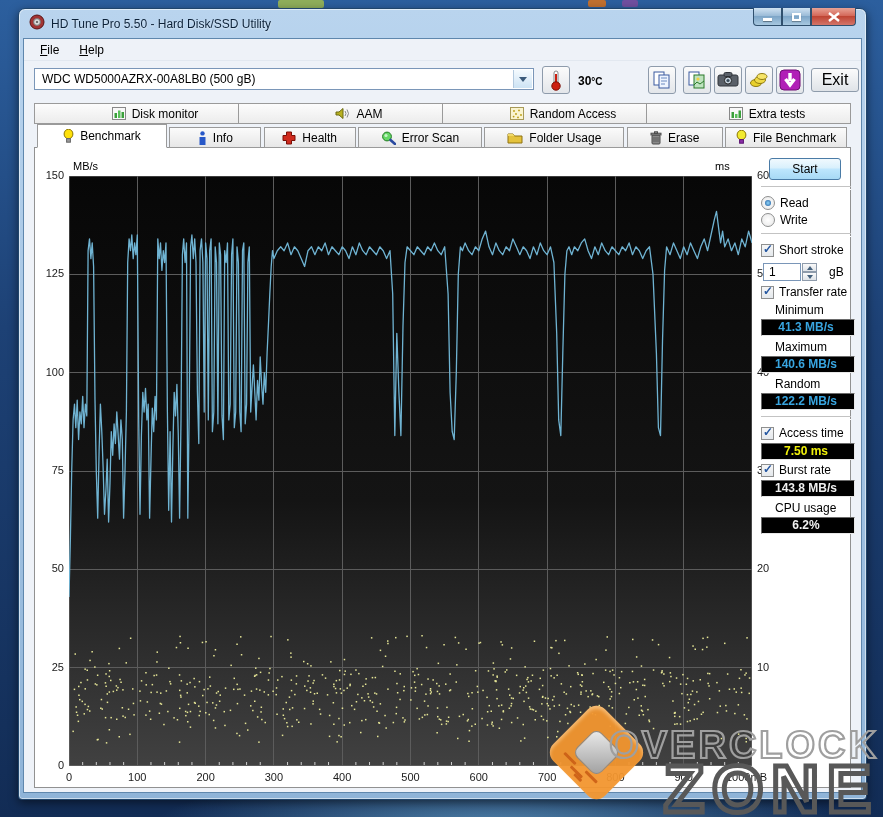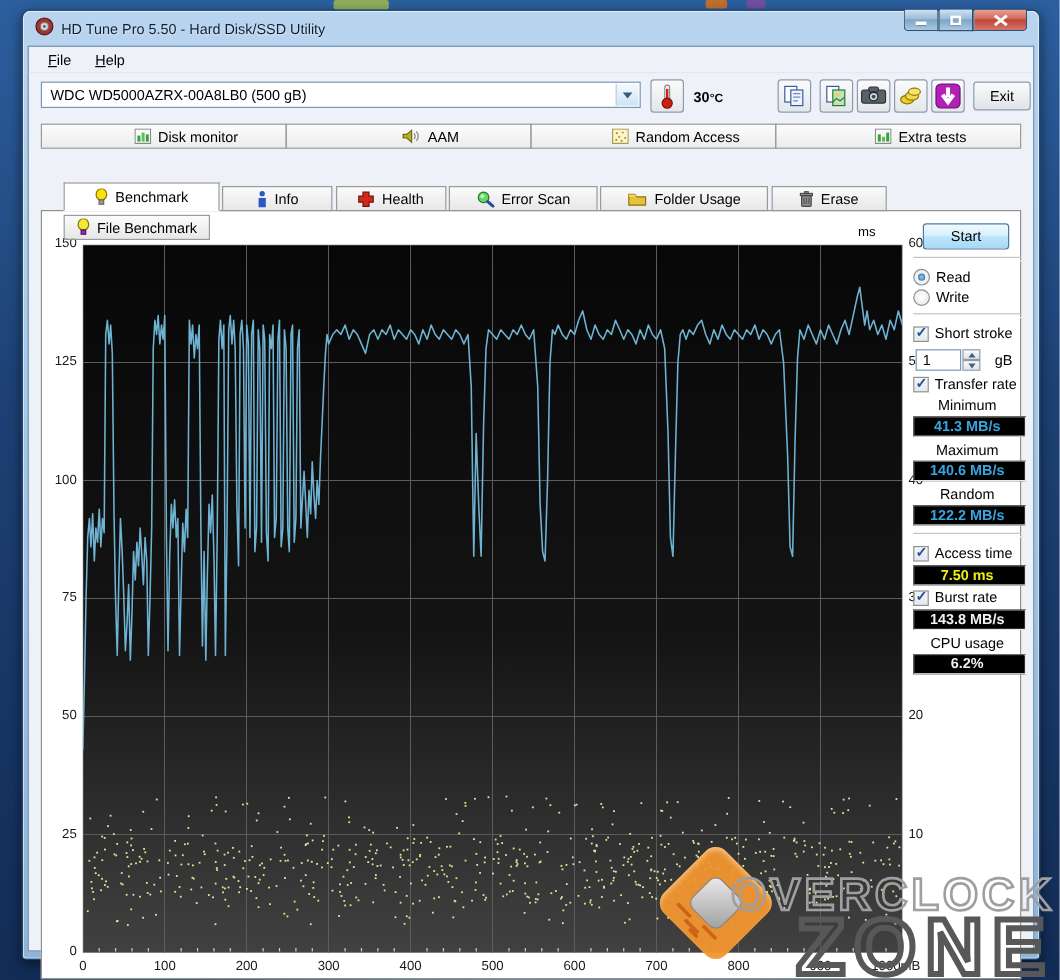--- a/index.html
+++ b/index.html
@@ -36,27 +36,27 @@
   .combo{position:absolute;left:10px;top:7px;width:500px;height:22px;background:#fff;
      border:1px solid #7a96b8;box-sizing:border-box;line-height:20px;padding-left:7px;}
   .combo-arrow{position:absolute;right:1px;top:1px;width:18px;height:18px;
      background:linear-gradient(#f4fafe,#cde3f4);border-left:1px solid #b4cadf;
      display:flex;align-items:center;justify-content:center;}
   .combo-arrow i{width:0;height:0;border:4px solid transparent;border-top:5px solid #3a5a7a;margin-top:4px;}
   .tool-btn{position:absolute;top:5px;width:28px;height:28px;border:1px solid #8e9bab;border-radius:3px;
      background:linear-gradient(#fbfbfb,#e3e6ea);display:flex;align-items:center;justify-content:center;padding:0;}
   .temp{position:absolute;left:554px;top:13px;font-weight:bold;}
   .exit-btn{position:absolute;left:787px;top:7px;width:48px;height:24px;border:1px solid #8e9bab;border-radius:3px;
-     background:linear-gradient(#fbfbfb,#dfe3e8);font-family:"Liberation Sans",sans-serif;font-size:12px;}
+     background:linear-gradient(#fbfbfb,#dfe3e8);font-family:"Liberation Sans",sans-serif;font-size:16px;}
   
   .tabs-top{display:flex;margin:4px 10px 0;height:21px;}
   .tab1{flex:1;border:1px solid #9a9a9a;margin-left:-1px;background:linear-gradient(#fcfcfc,#ececec);
      display:flex;align-items:center;justify-content:center;gap:6px;padding-left:37px;}
   .tab1:first-child{margin-left:0;}
-  .tabs-bottom{height:24px;padding-left:30px;position:relative;z-index:2;margin-top:28px;}
+  .tabs-bottom{height:24px;padding-left:14px;position:relative;z-index:2;}
   .tab2{display:inline-flex;align-items:center;justify-content:center;gap:6px;box-sizing:border-box;
      height:21px;margin-top:3px;vertical-align:bottom;border:1px solid #9a9a9a;margin-left:-1px;
      background:linear-gradient(#fbfbfb,#e7e7e7);}
   .tab2.active{height:24px;margin-top:0;background:#fff;border-bottom:1px solid #fff;position:relative;z-index:3;}
   
   .panel{position:relative;margin:0 10px;margin-top:-1px;width:817px;height:641px;background:#fff;
      border:1px solid #919191;box-sizing:border-box;}
   #plot-wrap{position:absolute;left:34px;top:28px;width:683px;height:590px;}
   #plot-svg{display:block;}
   .tick{position:absolute;font-size:11px;color:#1a1a1a;}
@@ -77,21 +77,21 @@
   .spin-row{display:flex;align-items:center;margin:6px 0 4px 2px;}
   .spin-box{width:38px;height:18px;border:1px solid #7a96b8;background:#fff;box-sizing:border-box;
      line-height:16px;padding-left:5px;}
   .spinner{width:15px;height:18px;display:flex;flex-direction:column;margin-left:1px;}
   .spin-btn{flex:1;border:1px solid #8e9bab;background:linear-gradient(#fafafa,#dfe3e8);
      display:flex;align-items:center;justify-content:center;}
   .spin-btn i{width:0;height:0;border:3px solid transparent;}
   .spin-up i{border-bottom:4px solid #44607c;margin-top:-3px;}
   .spin-dn i{border-top:4px solid #44607c;margin-bottom:-3px;}
   .unit-gb{margin-left:12px;}
-  .vlabel{margin:4px 14px 2px;text-align:center;}
+  .vlabel{margin:4px 14px 2px;}
   .vbox{width:88px;height:15px;background:#000;border:1px solid;border-color:#6a6a6a #e8e8e8 #e8e8e8 #6a6a6a;
      box-sizing:content-box;text-align:center;padding-right:4px;font-weight:bold;line-height:15px;color:#f0f0f0;}
   
   #watermark{position:absolute;left:0;top:0;width:883px;height:817px;pointer-events:none;z-index:60;}
   #wm-diamond{position:absolute;left:560px;top:716px;width:73px;height:73px;transform:rotate(45deg);
      background:rgba(242,150,47,.95);border-radius:12px;box-shadow:inset 2px 2px 4px rgba(255,220,170,.6);}
   #wm-inner{position:absolute;left:19px;top:19px;width:35px;height:35px;border-radius:8px;
      background:linear-gradient(135deg,#ececec,#9e9e9e);border:1px solid #8a8a8a;box-sizing:border-box;}
   .wm-hatch{position:absolute;width:16px;height:3px;background:rgba(200,90,20,.85);border-radius:1px;}
 </style>

